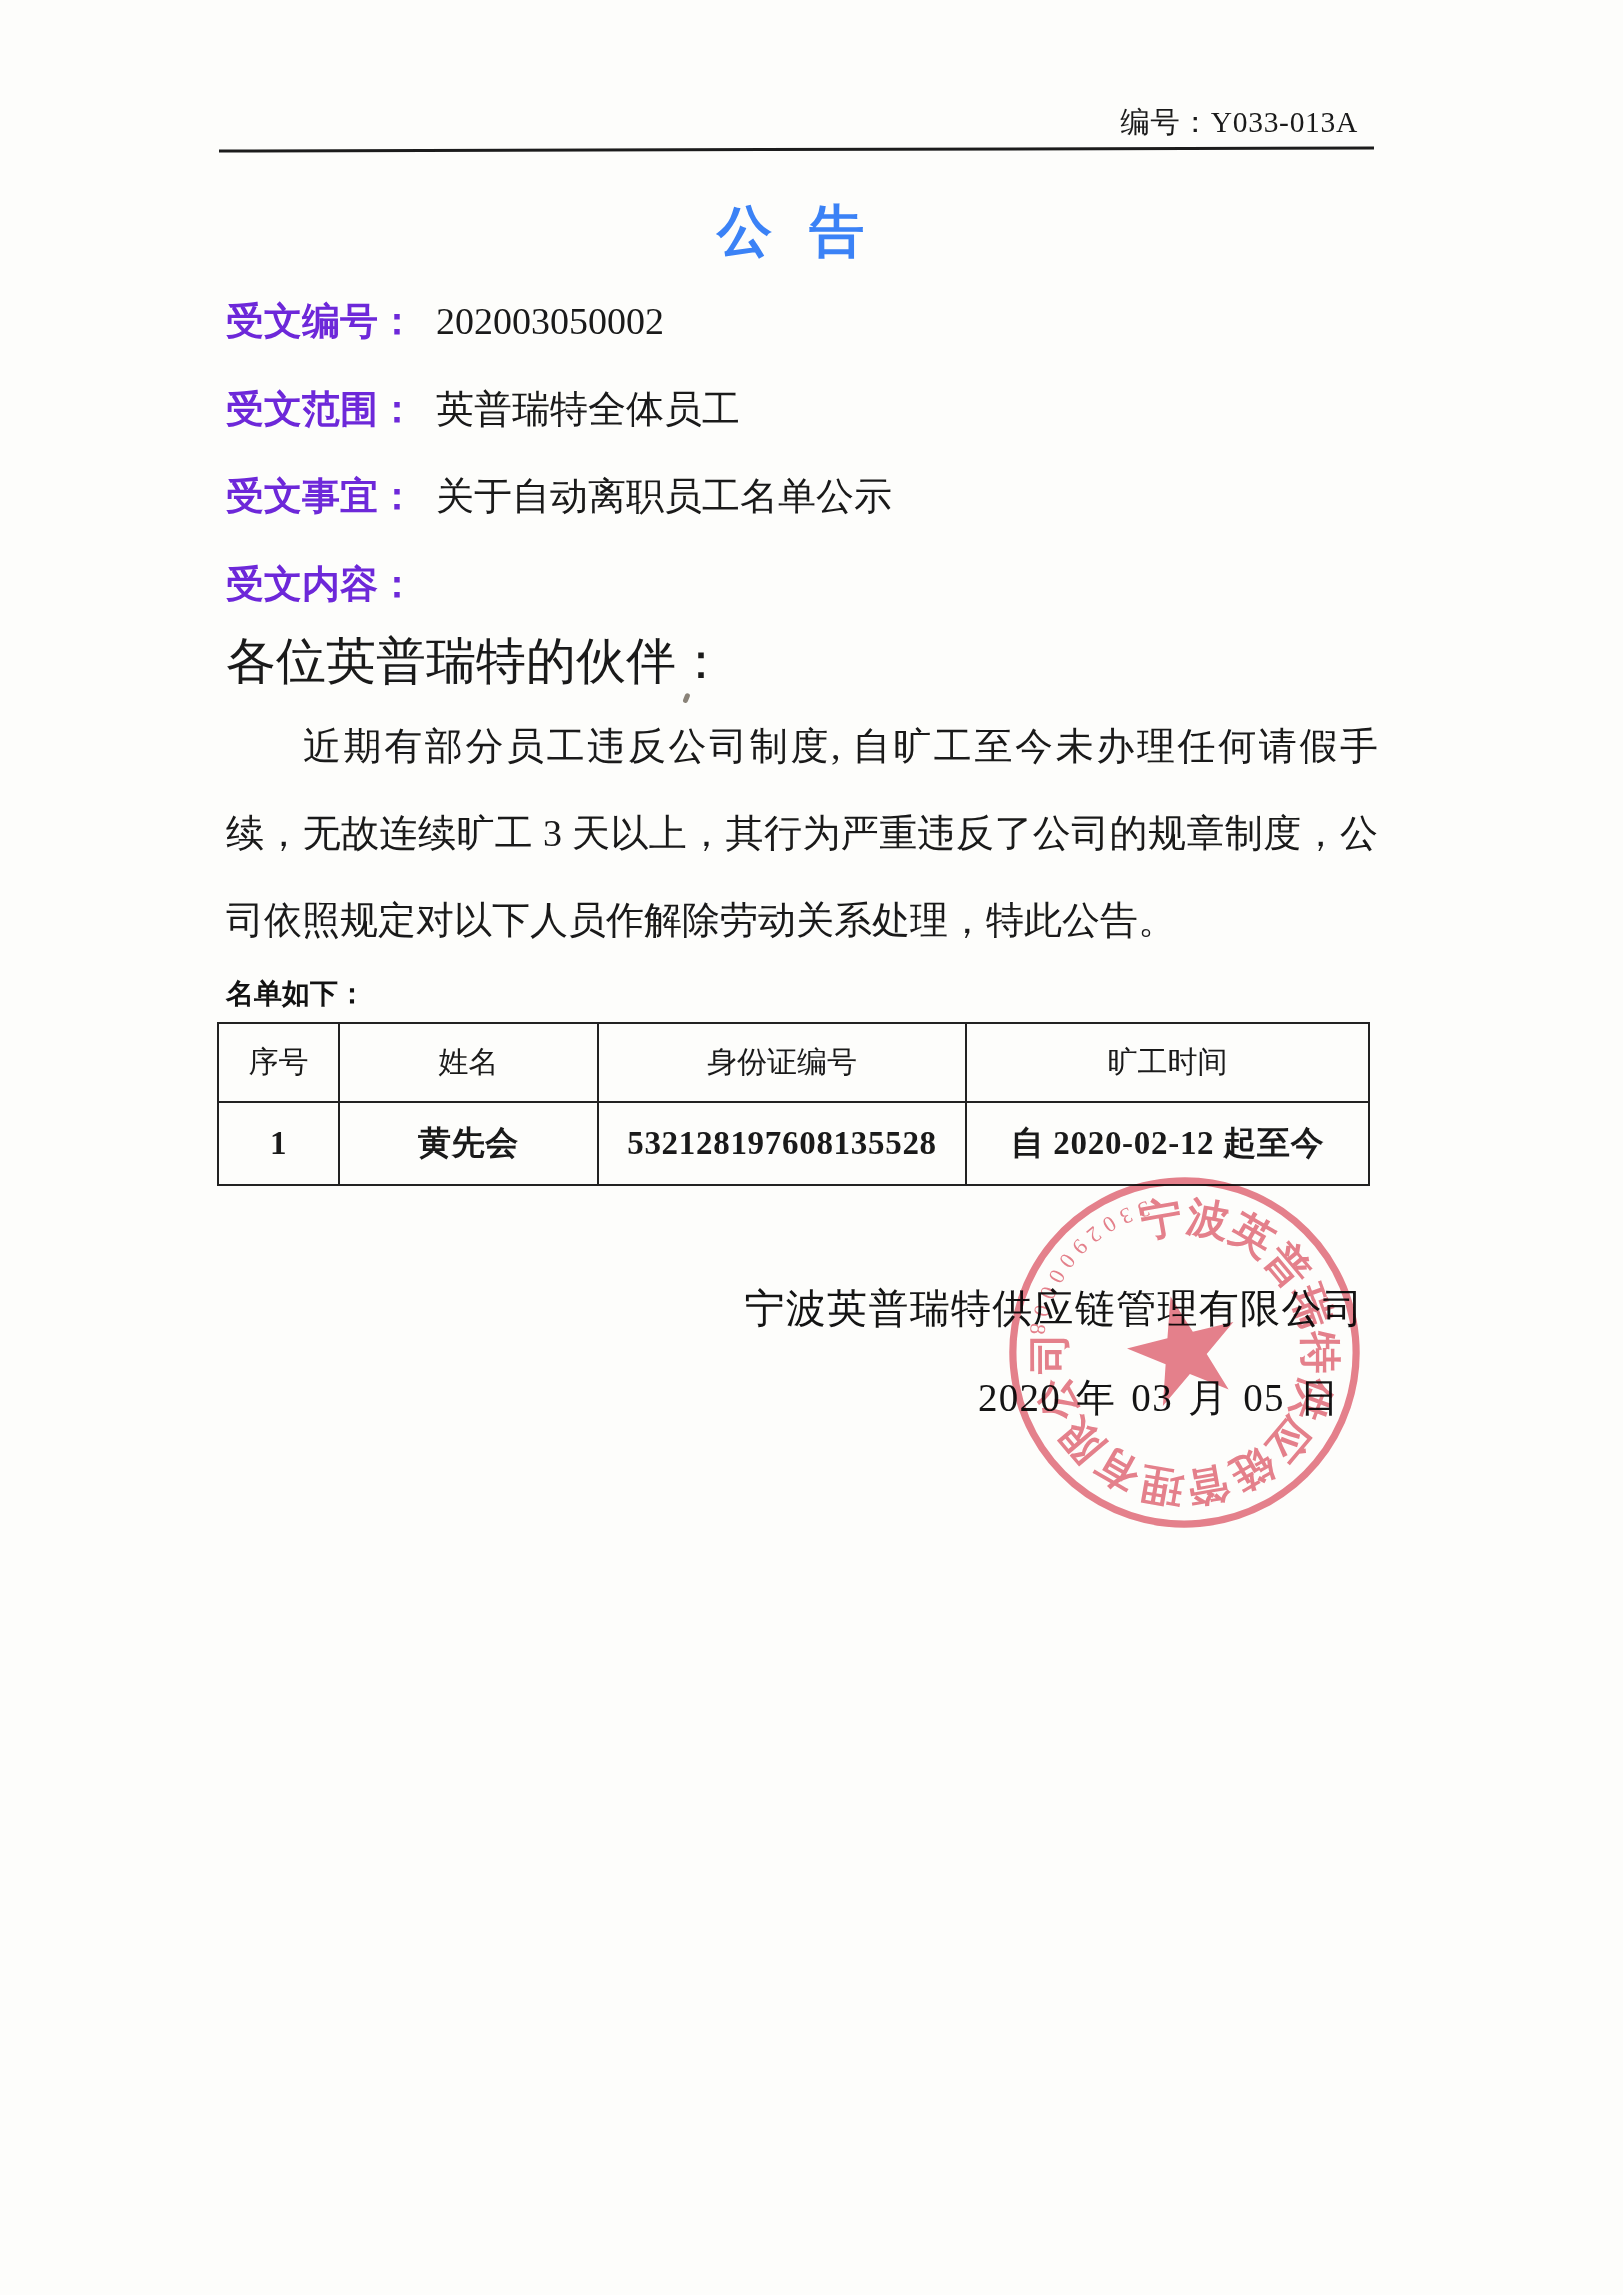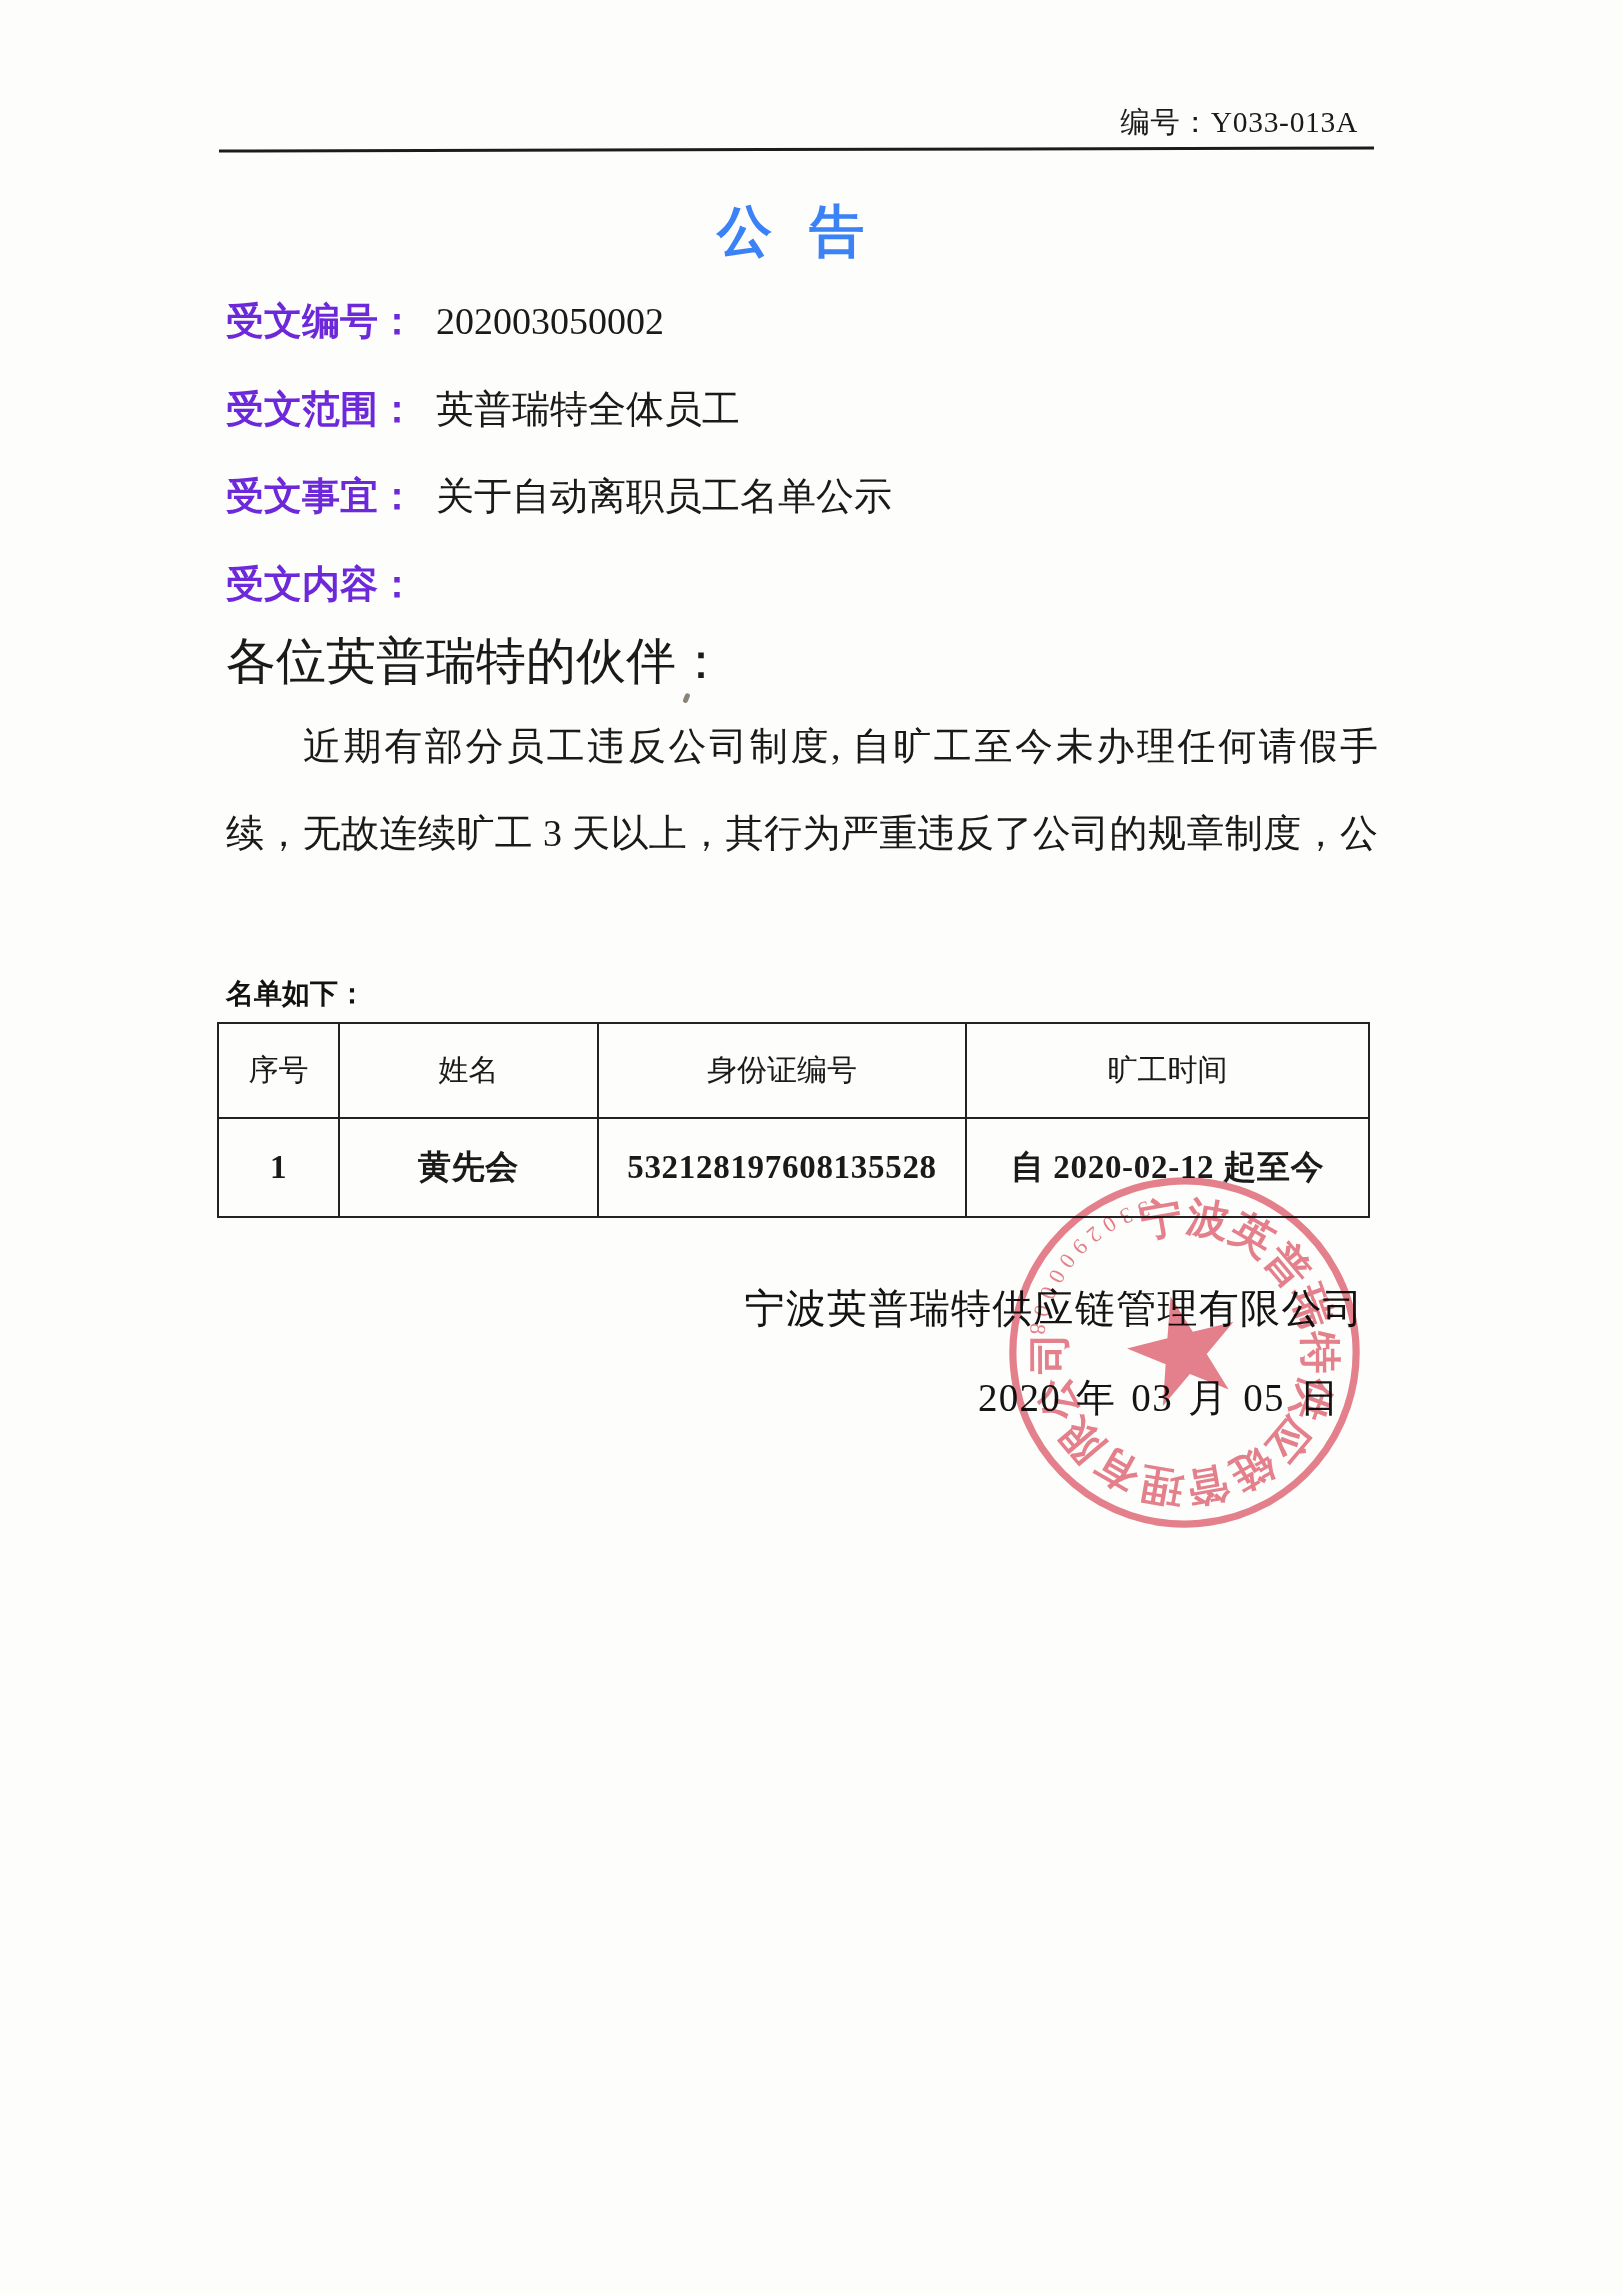--- a/index.html
+++ b/index.html
@@ -47,21 +47,21 @@
   .list-intro{
     position:absolute;left:226px;top:975px;
     font-size:28px;font-weight:700;line-height:37px;color:#121212;
   }
   table.roster{
     position:absolute;left:217px;top:1022px;width:1151px;
     border-collapse:collapse;table-layout:fixed;
   }
   table.roster th,table.roster td{
     border:2.6px solid #222;text-align:center;vertical-align:middle;
-    padding:12px;overflow:hidden;
+    padding:4px;overflow:hidden;
   }
   table.roster th{height:69px;font-size:30px;font-weight:400;}
   table.roster td{height:73px;font-size:33px;font-weight:700;letter-spacing:0.7px;}
   .c0{width:121px;} .c1{width:259px;} .c2{width:368px;} .c3{width:403px;}
   .company{
     position:absolute;top:1284px;right:259px;
     font-size:40px;line-height:50px;letter-spacing:1.3px;white-space:nowrap;
     color:#141414;
   }
   .date{
@@ -99,20 +99,21 @@
     <span class="flabel">受文事宜：</span><span class="fvalue">关于自动离职员工名单公示</span>
   </div>
   <div class="field f3">
     <span class="flabel">受文内容：</span><span class="fvalue"></span>
   </div>
 
   <div class="salutation">各位英普瑞特的伙伴：</div>
 
   <div class="body-line bl0">近期有部分员工违反公司制度, 自旷工至今未办理任何请假手</div>
   <div class="body-line bl1">续，无故连续旷工 3 天以上，其行为严重违反了公司的规章制度，公</div>
+  <div class="body-line bl2">司依照规定对以下人员作解除劳动关系处理，特此公告。</div>
 
   <div class="list-intro">名单如下：</div>
 
   <table class="roster">
     <colgroup>
       <col class="c0">
         <col class="c1">
         <col class="c2">
         <col class="c3">
     </colgroup>

